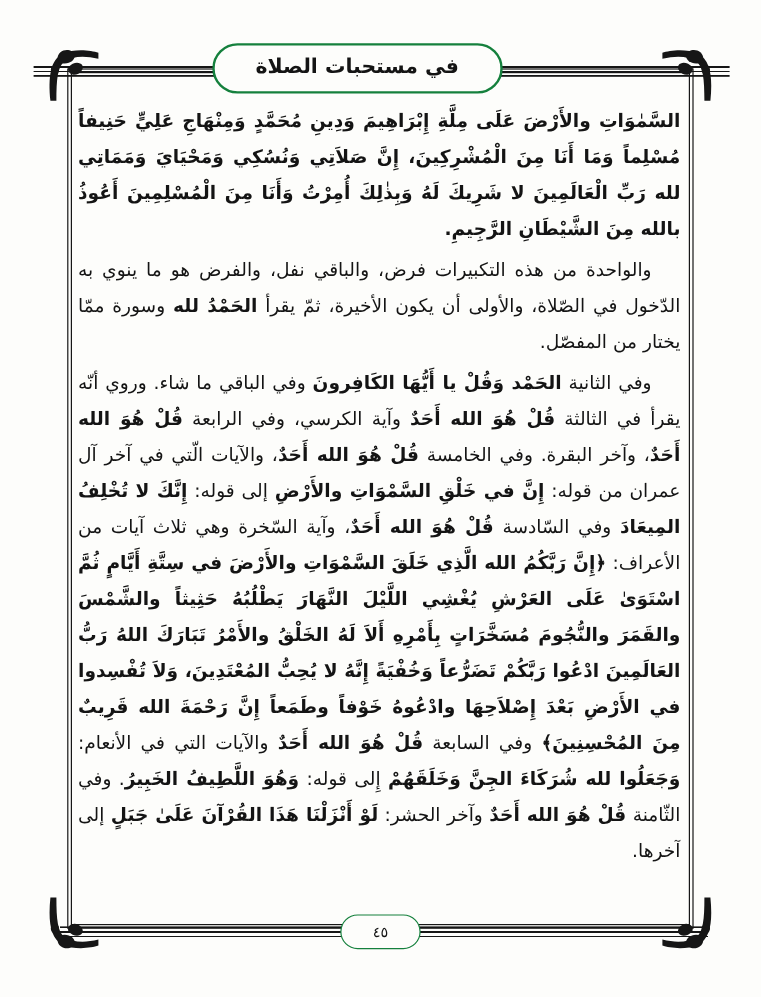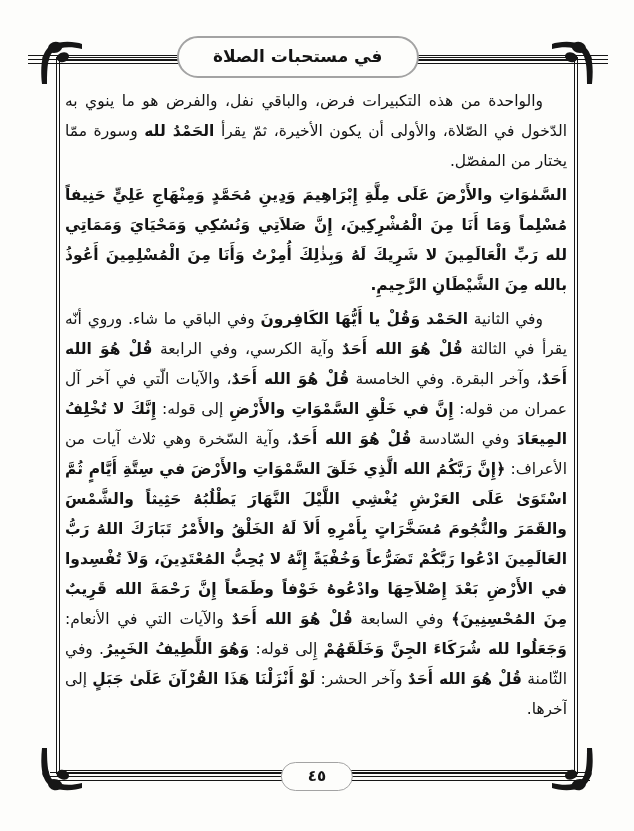--- a/index.html
+++ b/index.html
@@ -20,33 +20,33 @@
   .corner.bl{left:38px;top:746px;transform:scaleY(-1);}
   .corner.br{left:550px;top:746px;transform:scale(-1,-1);}
   
   .rule-band{
     position:absolute;height:9px;z-index:1;
     background:repeating-linear-gradient(to bottom,#161616 0,#161616 1.3px,transparent 1.3px,transparent 3.9px);
   }
   .band-top{top:55px;left:28px;right:26px;}
   .band-bottom{top:772px;left:50px;right:44px;}
   .cartouche{
-    position:absolute;left:50%;background:#fdfdfb;border:2px solid #a3a3a3;
+    position:absolute;left:50%;background:#fdfdfb;border:2px solid #15803d;
     z-index:2;text-align:center;box-sizing:border-box;
   }
   .cartouche.header{
     top:36px;transform:translateX(-58%);
     border-radius:24px;padding:8px 34px 10px;
   }
   .cartouche.footer{
     top:762px;transform:translateX(-50%);
     border-radius:15px;padding:3px 26px 5px;border-width:1.5px;
   }
   .header-title{font-size:17px;font-weight:bold;white-space:nowrap;}
-  .page-number{font-size:15px;font-weight:bold;}
+  .page-number{font-size:12px;font-weight:normal;}
   
   .content{
     position:absolute;top:86px;right:67px;left:65px;bottom:62px;
     direction:rtl;text-align:justify;overflow:hidden;z-index:2;
   }
   .content p.para{
     margin:0 0 4px;font-size:15.5px;line-height:30px;
   }
   .content p.para.indent{text-indent:24px;}
   .b{font-weight:bold;}
@@ -88,21 +88,21 @@
 <div class="corner br">
   <svg viewBox="0 0 46 46" xmlns="http://www.w3.org/2000/svg">
     <path d="M4,44 C2,24 4,10 14,5 C24,0 38,2 44,4 L44,9 C32,6 22,7 16,11 C10,15 9,26 9,44 Z" fill="#161616"></path>
     <path d="M11,12 C7,5 16,-1 22,3 C28,7 21,16 11,12 Z" fill="#161616"></path>
     <path d="M19,16 C25,9 34,13 30,19 C26,25 17,22 19,16 Z" fill="#161616"></path>
     <path d="M6,22 C2,18 6,12 10,15 C13,18 10,24 6,22 Z" fill="#161616"></path>
   </svg>
 </div>
 
 <div class="content">
+    <p class="para"><span class="b">السَّمٰوَاتِ والأَرْضَ عَلَى مِلَّةِ إِبْرَاهِيمَ وَدِينِ مُحَمَّدٍ وَمِنْهَاجِ عَلِيٍّ حَنِيفاً مُسْلِماً وَمَا أَنَا مِنَ الْمُشْرِكِينَ، إِنَّ صَلاَتِي وَنُسُكِي وَمَحْيَايَ وَمَمَاتِي لله رَبِّ الْعَالَمِينَ لا شَرِيكَ لَهُ وَبِذٰلِكَ أُمِرْتُ وَأَنَا مِنَ الْمُسْلِمِينَ أَعُوذُ بالله مِنَ الشَّيْطَانِ الرَّجِيمِ.</span></p>
     <p class="para indent"><span>والواحدة من هذه التكبيرات فرض، والباقي نفل، والفرض هو ما ينوي به الدّخول في الصّلاة، والأولى أن يكون الأخيرة، ثمّ يقرأ </span><span class="b">الحَمْدُ لله</span><span> وسورة ممّا يختار من المفصّل.</span></p>
-    <p class="para"><span class="b">السَّمٰوَاتِ والأَرْضَ عَلَى مِلَّةِ إِبْرَاهِيمَ وَدِينِ مُحَمَّدٍ وَمِنْهَاجِ عَلِيٍّ حَنِيفاً مُسْلِماً وَمَا أَنَا مِنَ الْمُشْرِكِينَ، إِنَّ صَلاَتِي وَنُسُكِي وَمَحْيَايَ وَمَمَاتِي لله رَبِّ الْعَالَمِينَ لا شَرِيكَ لَهُ وَبِذٰلِكَ أُمِرْتُ وَأَنَا مِنَ الْمُسْلِمِينَ أَعُوذُ بالله مِنَ الشَّيْطَانِ الرَّجِيمِ.</span></p>
     <p class="para indent"><span>وفي الثانية </span><span class="b">الحَمْد وَقُلْ يا أَيُّهَا الكَافِرونَ</span><span> وفي الباقي ما شاء. وروي أنّه يقرأ في الثالثة </span><span class="b">قُلْ هُوَ الله أَحَدٌ</span><span> وآية الكرسي، وفي الرابعة </span><span class="b">قُلْ هُوَ الله أَحَدٌ</span><span>، وآخر البقرة. وفي الخامسة </span><span class="b">قُلْ هُوَ الله أَحَدٌ</span><span>، والآيات الّتي في آخر آل عمران من قوله: </span><span class="b">إِنَّ في خَلْقِ السَّمْوَاتِ والأَرْضِ</span><span> إلى قوله: </span><span class="b">إِنَّكَ لا تُخْلِفُ المِيعَادَ</span><span> وفي السّادسة </span><span class="b">قُلْ هُوَ الله أَحَدٌ</span><span>، وآية السّخرة وهي ثلاث آيات من الأعراف: </span><span class="b">﴿إِنَّ رَبَّكُمُ الله الَّذِي خَلَقَ السَّمْوَاتِ والأَرْضَ في سِتَّةِ أَيَّامٍ ثُمَّ اسْتَوَىٰ عَلَى العَرْشِ يُغْشِي اللَّيْلَ النَّهَارَ يَطْلُبُهُ حَثِيثاً والشَّمْسَ والقَمَرَ والنُّجُومَ مُسَخَّرَاتٍ بِأَمْرِهِ أَلاَ لَهُ الخَلْقُ والأَمْرُ تَبَارَكَ اللهُ رَبُّ العَالَمِينَ ادْعُوا رَبَّكُمْ تَضَرُّعاً وَخُفْيَةً إِنَّهُ لا يُحِبُّ المُعْتَدِينَ، وَلاَ تُفْسِدوا في الأَرْضِ بَعْدَ إِصْلاَحِهَا وادْعُوهُ خَوْفاً وطَمَعاً إِنَّ رَحْمَةَ الله قَرِيبٌ مِنَ المُحْسِنِينَ﴾</span><span> وفي السابعة </span><span class="b">قُلْ هُوَ الله أَحَدٌ</span><span> والآيات التي في الأنعام: </span><span class="b">وَجَعَلُوا لله شُرَكَاءَ الجِنَّ وَخَلَقَهُمْ</span><span> إِلى قوله: </span><span class="b">وَهُوَ اللَّطِيفُ الخَبِيرُ</span><span>. وفي الثّامنة </span><span class="b">قُلْ هُوَ الله أَحَدٌ</span><span> وآخر الحشر: </span><span class="b">لَوْ أَنْزَلْنَا هَذَا القُرْآنَ عَلَىٰ جَبَلٍ</span><span> إلى آخرها.</span></p>
   </div>
 
 <div class="rule-band band-bottom"></div>
 <div class="cartouche footer">
   <span class="page-number">٤٥</span>
 </div>
 
 </body></html>

